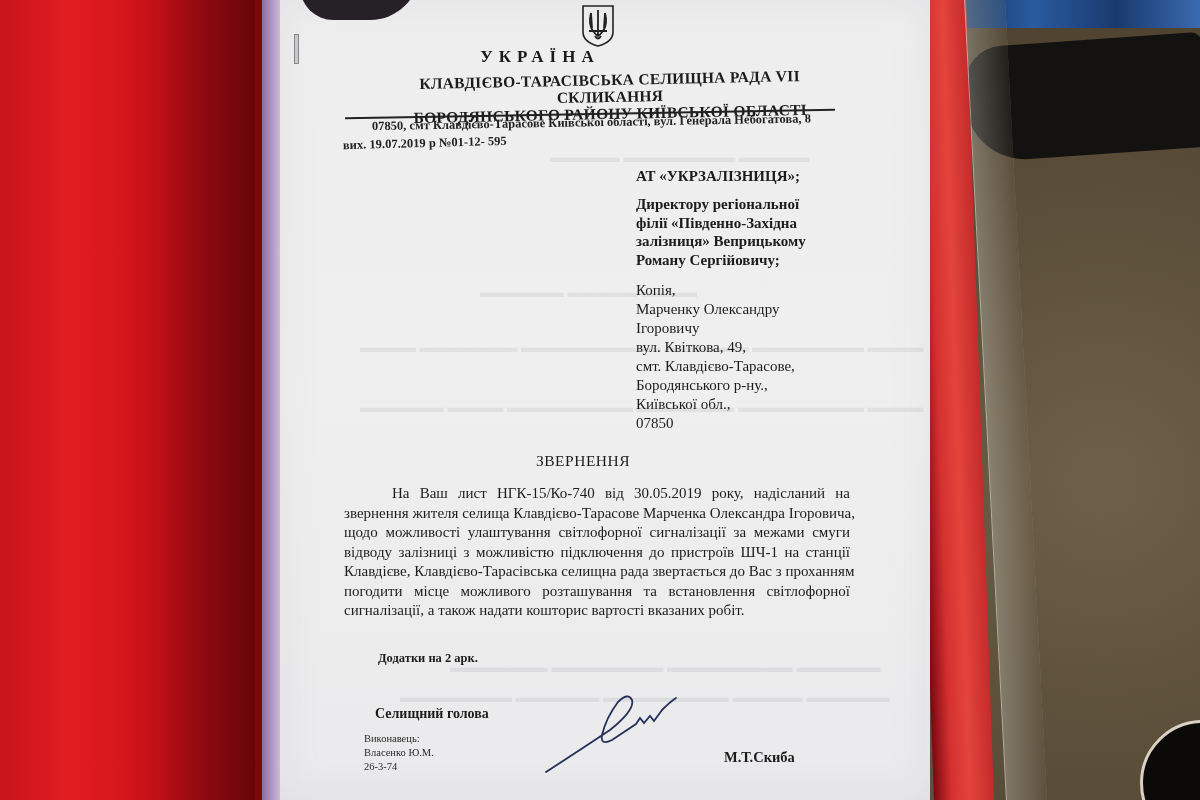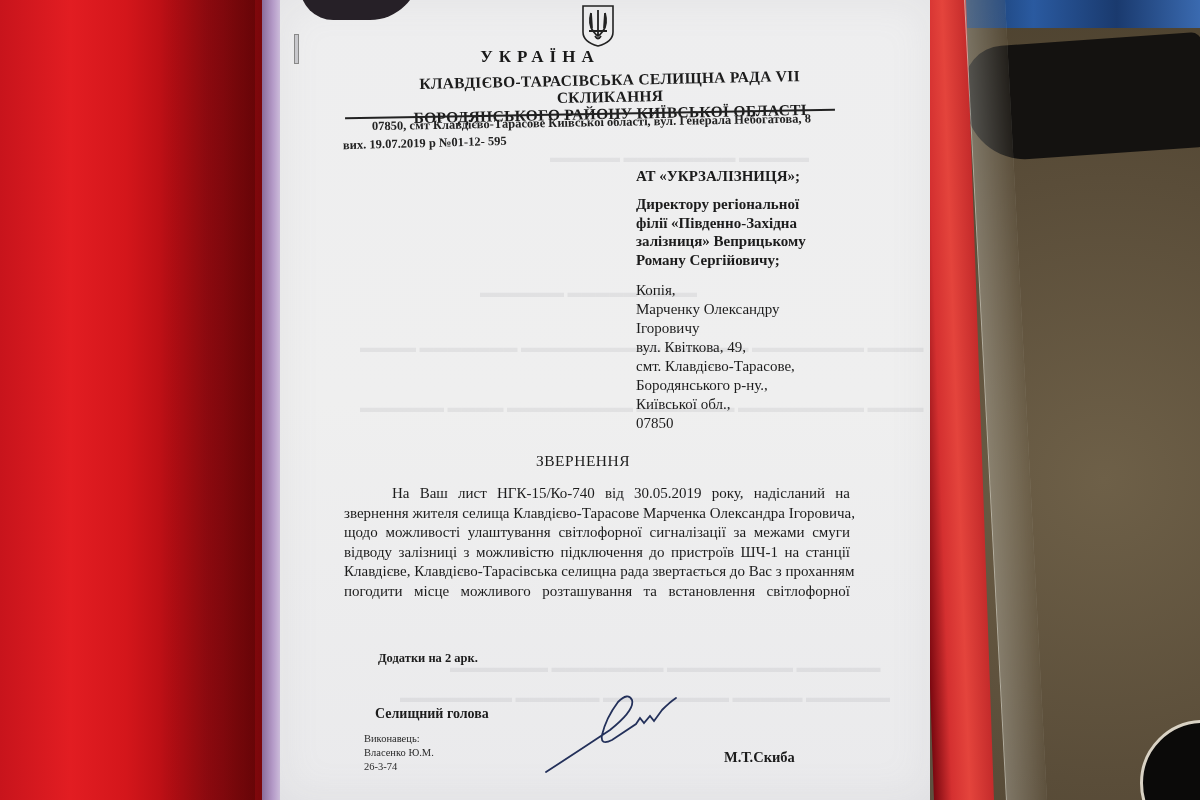--- a/index.html
+++ b/index.html
@@ -193,20 +193,21 @@
 
   <div class="appeal-title">ЗВЕРНЕННЯ</div>
 
   <div class="body-text">
     <span class="line indent">На Ваш лист НГК-15/Ко-740 від 30.05.2019 року, надісланий на</span>
     <span class="line">звернення жителя селища Клавдієво-Тарасове Марченка Олександра Ігоровича,</span>
     <span class="line">щодо можливості улаштування світлофорної сигналізації за межами смуги</span>
     <span class="line">відводу залізниці з можливістю підключення до пристроїв ШЧ-1 на станції</span>
     <span class="line">Клавдієве, Клавдієво-Тарасівська селищна рада звертається до Вас з проханням</span>
     <span class="line">погодити місце можливого розташування та встановлення світлофорної</span>
+    <span class="line last">сигналізації, а також надати кошторис вартості вказаних робіт.</span>
   </div>
 
   <div class="attachments">Додатки на 2 арк.</div>
   <div class="head-title">Селищний голова</div>
 
   <svg class="signature" viewBox="0 0 150 85">
     <path d="M6 82 Q40 60 70 40 Q95 20 92 10 Q88 2 78 12 Q66 28 62 45 Q60 56 72 50 Q84 42 96 34 L100 28 L104 33 L110 26 L114 31 L122 20 Q130 12 136 8" fill="none" stroke="#23305a" stroke-width="1.8" stroke-linecap="round"></path>
   </svg>
 
   <div class="signer-name">М.Т.Скиба</div>

